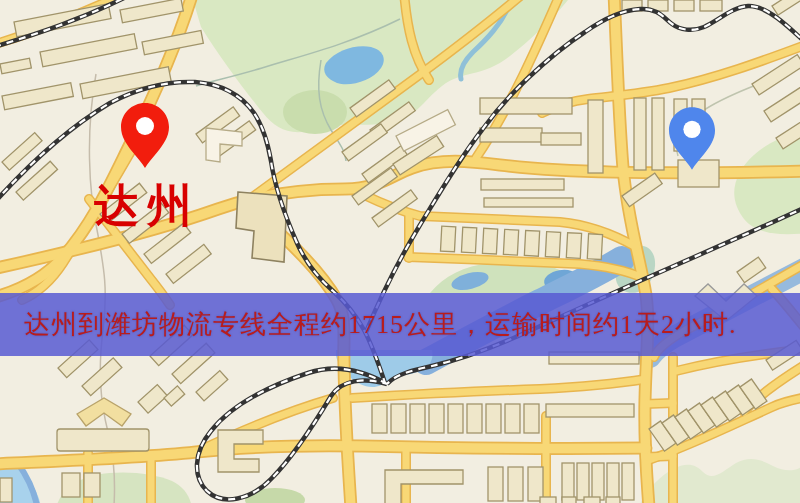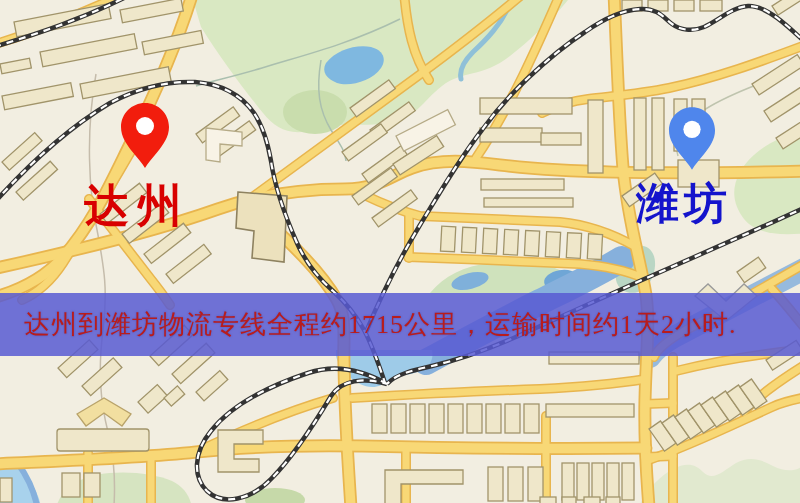--- a/index.html
+++ b/index.html
@@ -3,21 +3,21 @@
 <meta charset="utf-8">
 <style>
   html,body{margin:0;padding:0;background:#ddd;}
   .stage{position:relative;width:800px;height:503px;overflow:hidden;
          font-family:"Liberation Serif","DejaVu Serif",serif;background:#f2eee1;}
   .map{position:absolute;left:0;top:0;width:800px;height:503px;}
   .banner{position:absolute;left:0;top:293px;width:800px;height:63px;
           background:rgba(88,90,210,0.85);display:flex;align-items:center;z-index:5;}
   .banner span{color:#b91c1c;font-size:26px;letter-spacing:1px;padding-left:24px;
                white-space:nowrap;text-shadow:0 0 2px rgba(60,60,160,.6);}
-  .city-label{position:absolute;font-weight:bold;z-index:6;white-space:nowrap;}
+  .city-label{position:absolute;font-weight:bold;z-index:6;white-space:nowrap;margin-left:10px;}
   .origin-label{left:84px;top:176px;font-size:45px;letter-spacing:8px;color:#d80000;}
   .dest-label{left:636px;top:175px;font-size:43px;letter-spacing:5px;color:#1414cc;}
   .pin{position:absolute;z-index:7;}
   .pin-origin{left:119px;top:102px;width:52px;height:66px;}
   .pin-dest{left:668px;top:106px;width:48px;height:64px;}
 </style>
 </head>
 <body>
 
 <div class="stage">
@@ -294,14 +294,13 @@
   <svg class="pin pin-origin" viewBox="0 0 50 66">
     <path d="M25 1 C11.7 1 1 11.7 1 25 C1 34.6 6.6 42.6 12.6 50 C17.8 56.4 22 61 25 66 C28 61 32.2 56.4 37.4 50 C43.4 42.6 49 34.6 49 25 C49 11.7 38.3 1 25 1 Z" fill="#f21d0d"></path>
     <circle cx="25" cy="24" r="9" fill="#ffffff"></circle>
   </svg>
   <div class="city-label origin-label">达州</div>
 
   <svg class="pin pin-dest" viewBox="0 0 50 66">
     <path d="M25 1 C11.7 1 1 11.7 1 25 C1 34.6 6.6 42.6 12.6 50 C17.8 56.4 22 61 25 66 C28 61 32.2 56.4 37.4 50 C43.4 42.6 49 34.6 49 25 C49 11.7 38.3 1 25 1 Z" fill="#4f86ec"></path>
     <circle cx="25" cy="24" r="9" fill="#ffffff"></circle>
   </svg>
-  <div class="city-label dest-label">潍坊</div>
 </div>
 
 </body></html>

